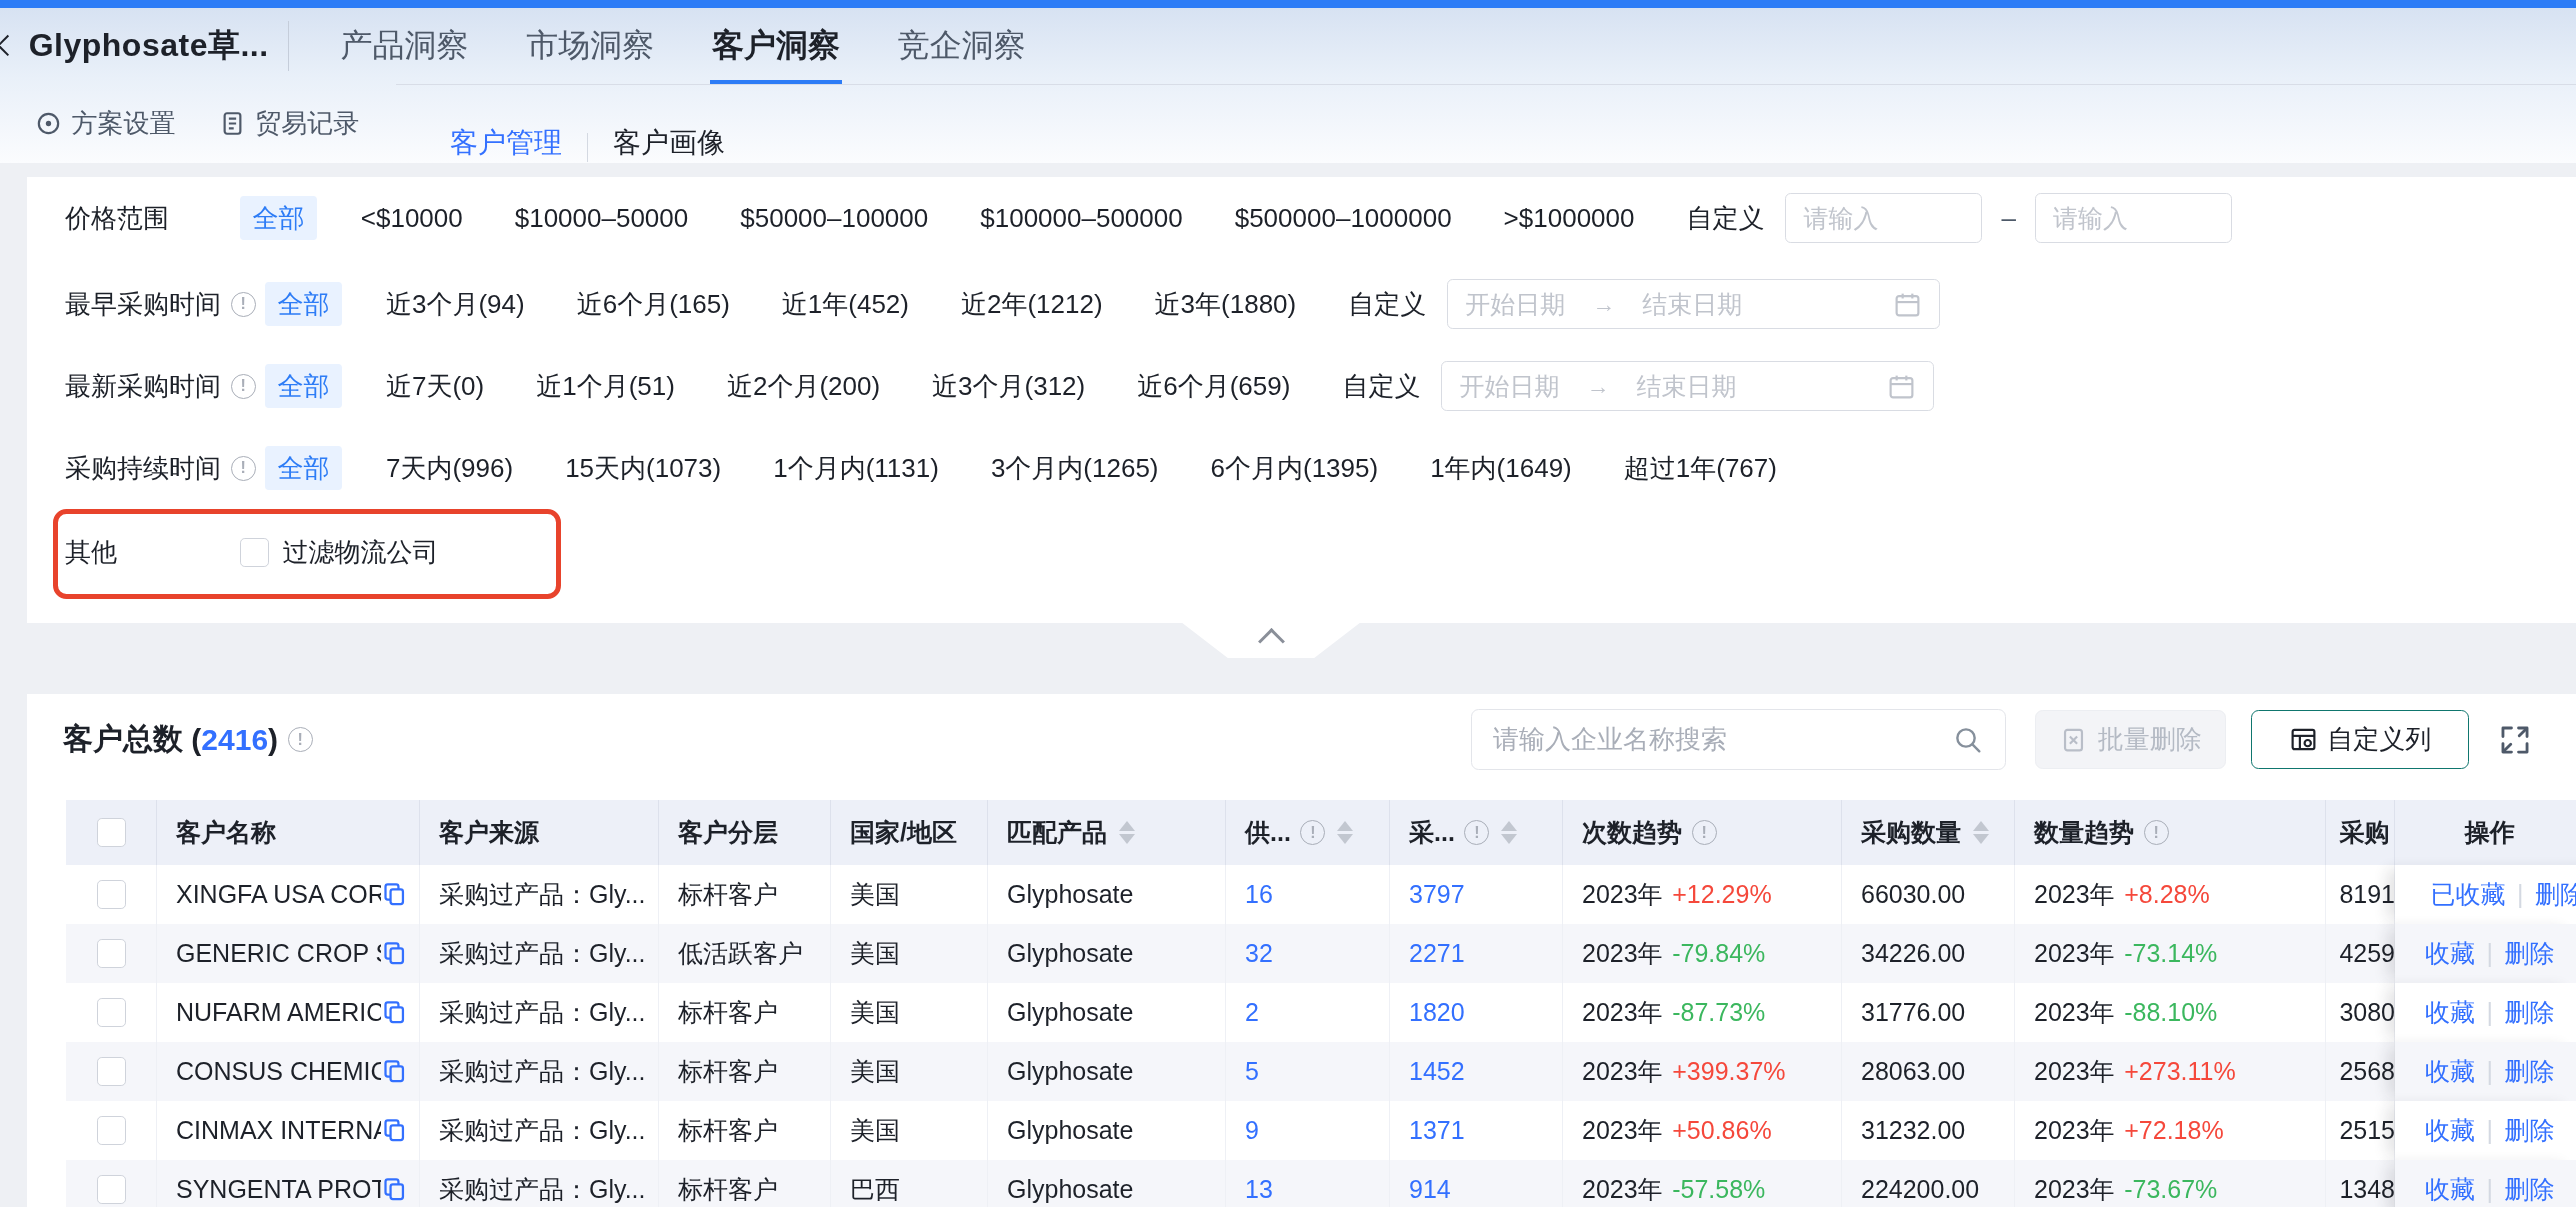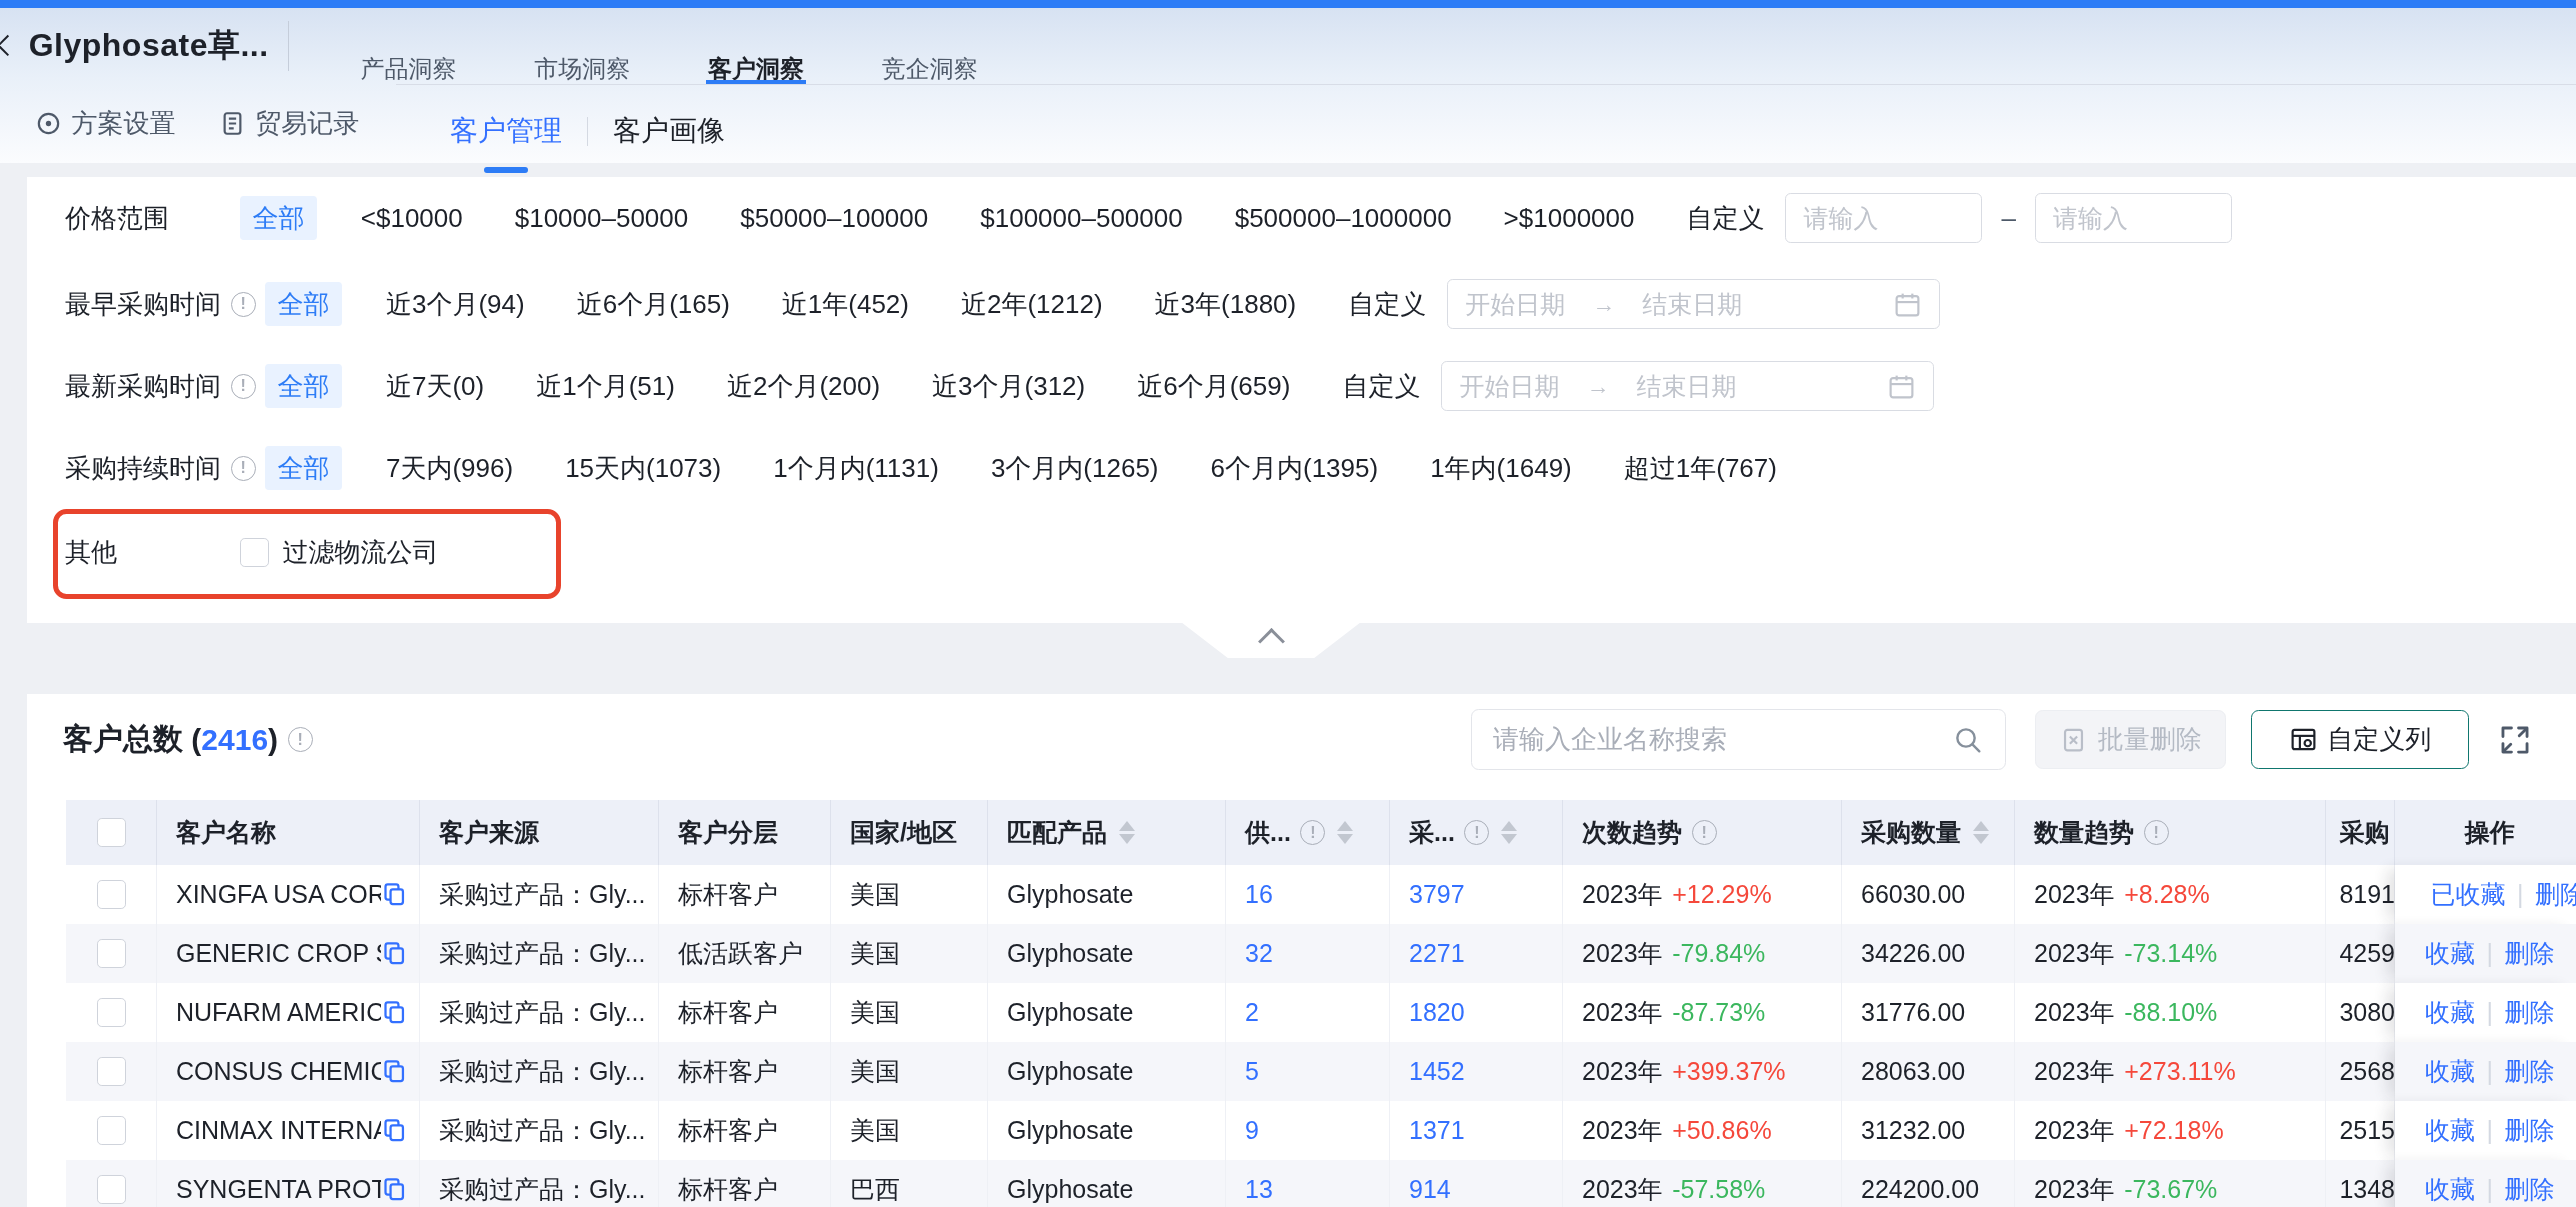--- a/index.html
+++ b/index.html
@@ -13,29 +13,29 @@
   .header { position:absolute; top:7.6px; left:0; right:0; height:155px;
             background:linear-gradient(180deg,#d7e2f2 0%,#e9f0f9 45%,#fbfcfe 100%); }
   .hrow1 { position:relative; height:77px; display:flex; align-items:center; }
   .tabline { position:absolute; left:396px; right:0; bottom:0; height:1px; background:#d8dde7; }
   .backwrap { display:flex; align-items:center; cursor:pointer; }
   .chev-left { width:15.3px; height:15.3px; border-left:2.9px solid #1d2129; border-bottom:2.9px solid #1d2129;
                transform:rotate(45deg); margin-right:13.4px; }
   .ptitle { font-size:32px; font-weight:bold; letter-spacing:0.5px; white-space:nowrap; }
   .vdiv { width:1px; height:50px; background:#c5cdda; margin-left:19px; }
   .tabs { display:flex; height:100%; margin-left:50px; }
-  .tab { position:relative; display:flex; align-items:flex-end; padding:0 1.9px; margin-right:54px;
-         font-size:24px; color:#4e5969; cursor:pointer; white-space:nowrap;margin-left:20px; }
+  .tab { position:relative; display:flex; align-items:center; padding:0 1.9px; margin-right:54px;
+         font-size:32px; color:#4e5969; cursor:pointer; white-space:nowrap; }
   .tab.active { color:#1d2129; font-weight:bold; }
   .tab.active::after { content:""; position:absolute; left:0; right:0; bottom:0; height:4.8px; background:#2d7cf6; }
   .hrow2 { position:relative; height:77px; display:flex; align-items:center; }
   .tools { display:flex; align-items:center; padding-left:34px; }
   .tool { display:flex; align-items:center; margin-right:42px; font-size:26px; color:#4e5969; cursor:pointer; white-space:nowrap; }
   .tool svg { margin-right:8.6px; }
-  .subtabs { position:absolute; left:450px; top:16px; bottom:0; display:flex; align-items:center; }
+  .subtabs { position:absolute; left:450px; top:16px; bottom:0; display:flex; align-items:flex-end; }
   .subtab { position:relative; font-size:28px; color:#1d2129; cursor:pointer; white-space:nowrap; }
   .subtab.active { color:#3370ff; }
   .subtab.active::after { content:""; position:absolute; left:50%; transform:translateX(-50%);
                           bottom:-23px; width:44px; height:5.7px; border-radius:2.9px; background:#2d7cf6; }
   .stdiv { width:1px; height:29px; background:#d4d9e2; margin:0 25px; }
 
   
   .filters { position:absolute; top:177px; left:27px; right:0; height:446px; background:#fff; }
   .frow { position:absolute; left:38px; right:19px; height:50px; display:flex; align-items:center; font-size:26px; }
   .flabel { display:flex; align-items:center; min-width:175px; padding-right:9.6px; white-space:nowrap; }

